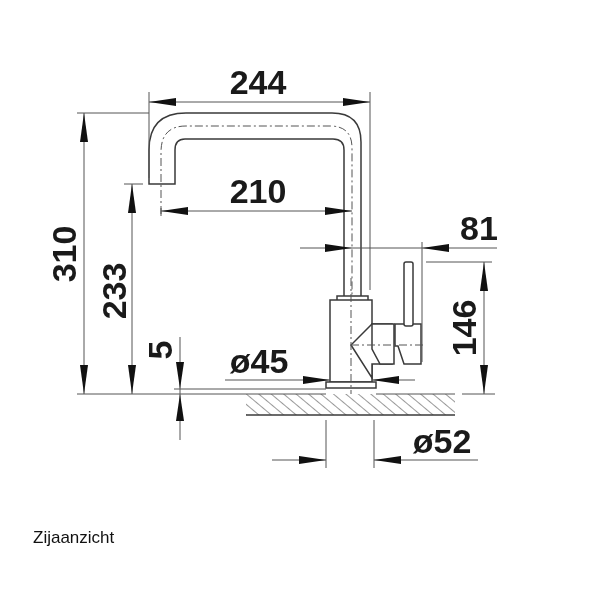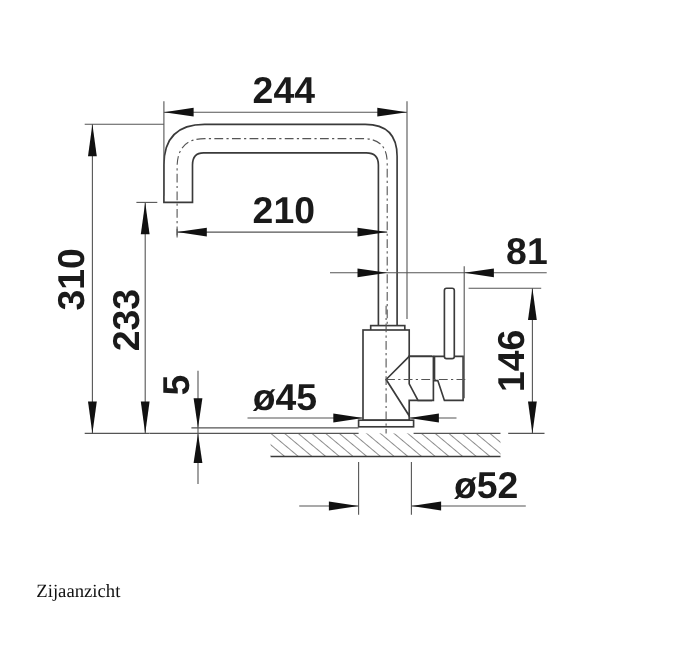--- a/index.html
+++ b/index.html
@@ -1,19 +1,19 @@
 <!DOCTYPE html>
 <html><head>
 <meta charset="utf-8">
 <style>
   html, body { margin: 0; padding: 0; background: #ffffff; }
   body { width: 613px; height: 599px; position: relative; overflow: hidden; font-family: "Liberation Sans", sans-serif; }
   #drawing { position: absolute; left: 0; top: 0; width: 613px; height: 599px; }
   .dimtext { font-family: "Liberation Sans", sans-serif; font-weight: bold; font-size: 34px; fill: #1a1a1a; }
-  .caption { position: absolute; left: 33px; top: 528px; font-size: 17px; color: #111111; font-family: Liberation Serif, serif; }
+  .caption { position: absolute; left: 33px; top: 528px; font-size: 17px; color: #111111; font-family: Liberation Sans, sans-serif; }
   .ln { stroke: #3a3a3a; stroke-width: 1.3; fill: none; }
   .thin { stroke: #555555; stroke-width: 1; fill: none; }
   .part { stroke: #3a3a3a; stroke-width: 1.5; fill: #ffffff; }
   .center { stroke: #555555; stroke-width: 1; fill: none; stroke-dasharray: 8 3 2 3; }
   .arrow { fill: #111111; }
 </style>
 </head>
 <body>
 
 <svg id="drawing" viewBox="0 0 613 599" xmlns="http://www.w3.org/2000/svg">

